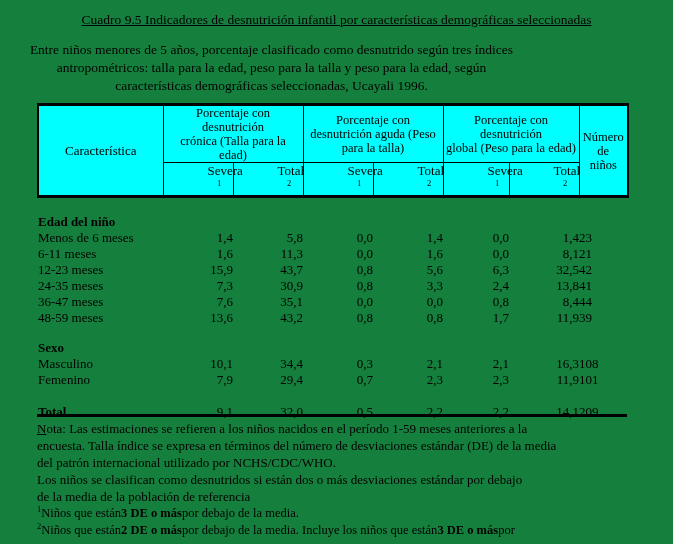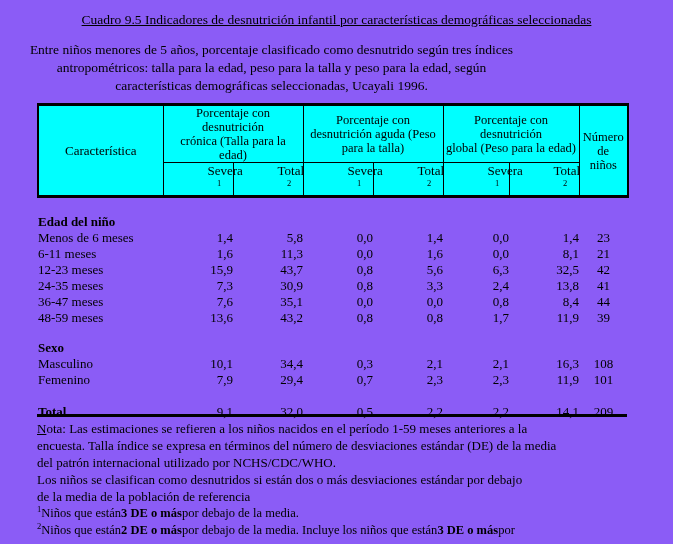--- a/index.html
+++ b/index.html
@@ -1,17 +1,17 @@
 <!DOCTYPE html>
 <html><head>
 <meta charset="utf-8">
 <style>
   html,body { margin:0; padding:0; background:#ffffff; }
   .page {
-    position:relative; width:673px; height:544px; background:#8b5cf6;
+    position:relative; width:673px; height:544px; background:#15803d;
     font-family:"Liberation Serif","DejaVu Serif",serif; color:#000;
     overflow:hidden;
   }
   .title {
     position:absolute; top:12px; left:0; width:673px; text-align:center;
     font-size:13.5px;
   }
   .title .u-full { text-decoration:underline; }
   .subtitle {
     position:absolute; top:41px; left:0; width:543px; text-align:center;
@@ -36,21 +36,21 @@
   .tbl tbody td { border:none; padding:0; font-size:13px; vertical-align:bottom; }
   tr.gap1 td { height:14px; }
   tr.gap2 td { height:12px; }
   tr.srow td { height:18px; font-weight:bold; }
   tr.drow td { height:16px; }
   tr.trow td { height:18px; }
   tr.trow td.lbl { font-weight:bold; }
   td.lbl { text-align:left; }
   td.ind { padding-left:8px; }
   td.num { text-align:right; padding-right:9px; }
-  td.numlast { text-align:center; padding-right:8px; }
+  td.numlast { text-align:left; padding-right:8px; }
   .rule {
     position:absolute; left:37px; top:414px; width:590px; height:3px;
     background:#000;
   }
   .notes {
     position:absolute; left:37px; top:420px; width:610px;
     font-size:13px; line-height:17px;
   }
   .notes .u { text-decoration:underline; }
   .fnote { font-size:12.5px; }

